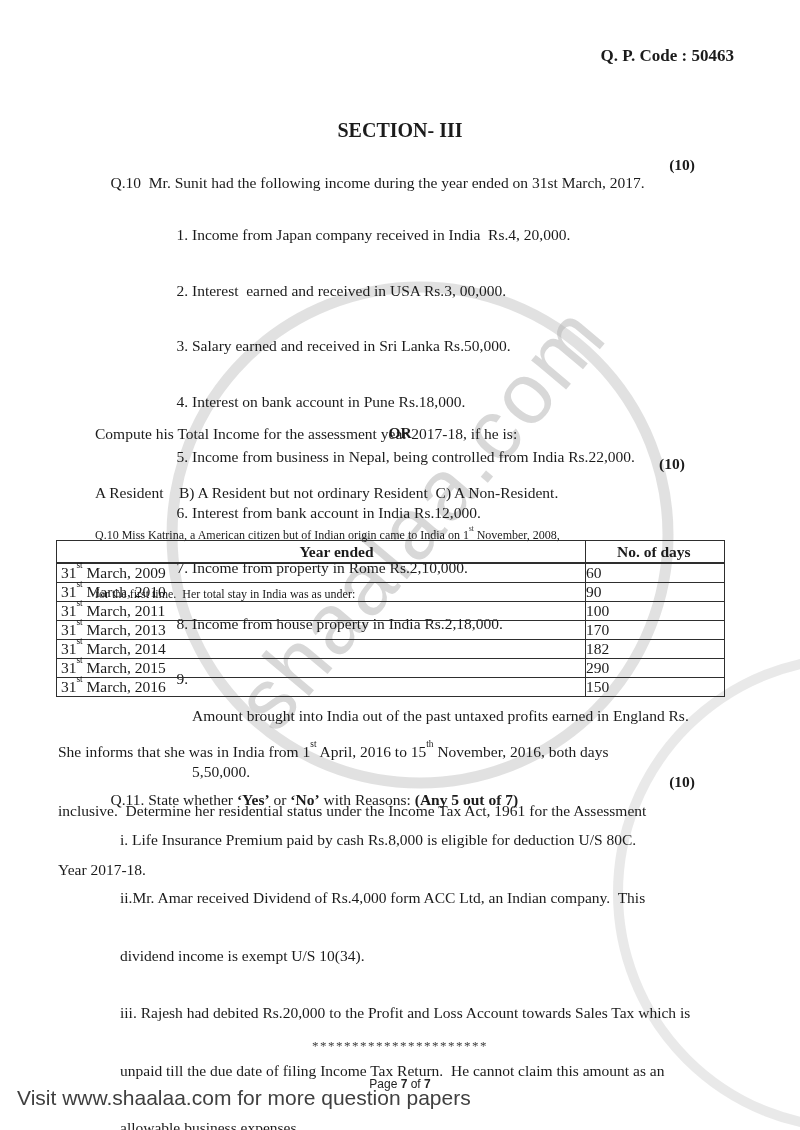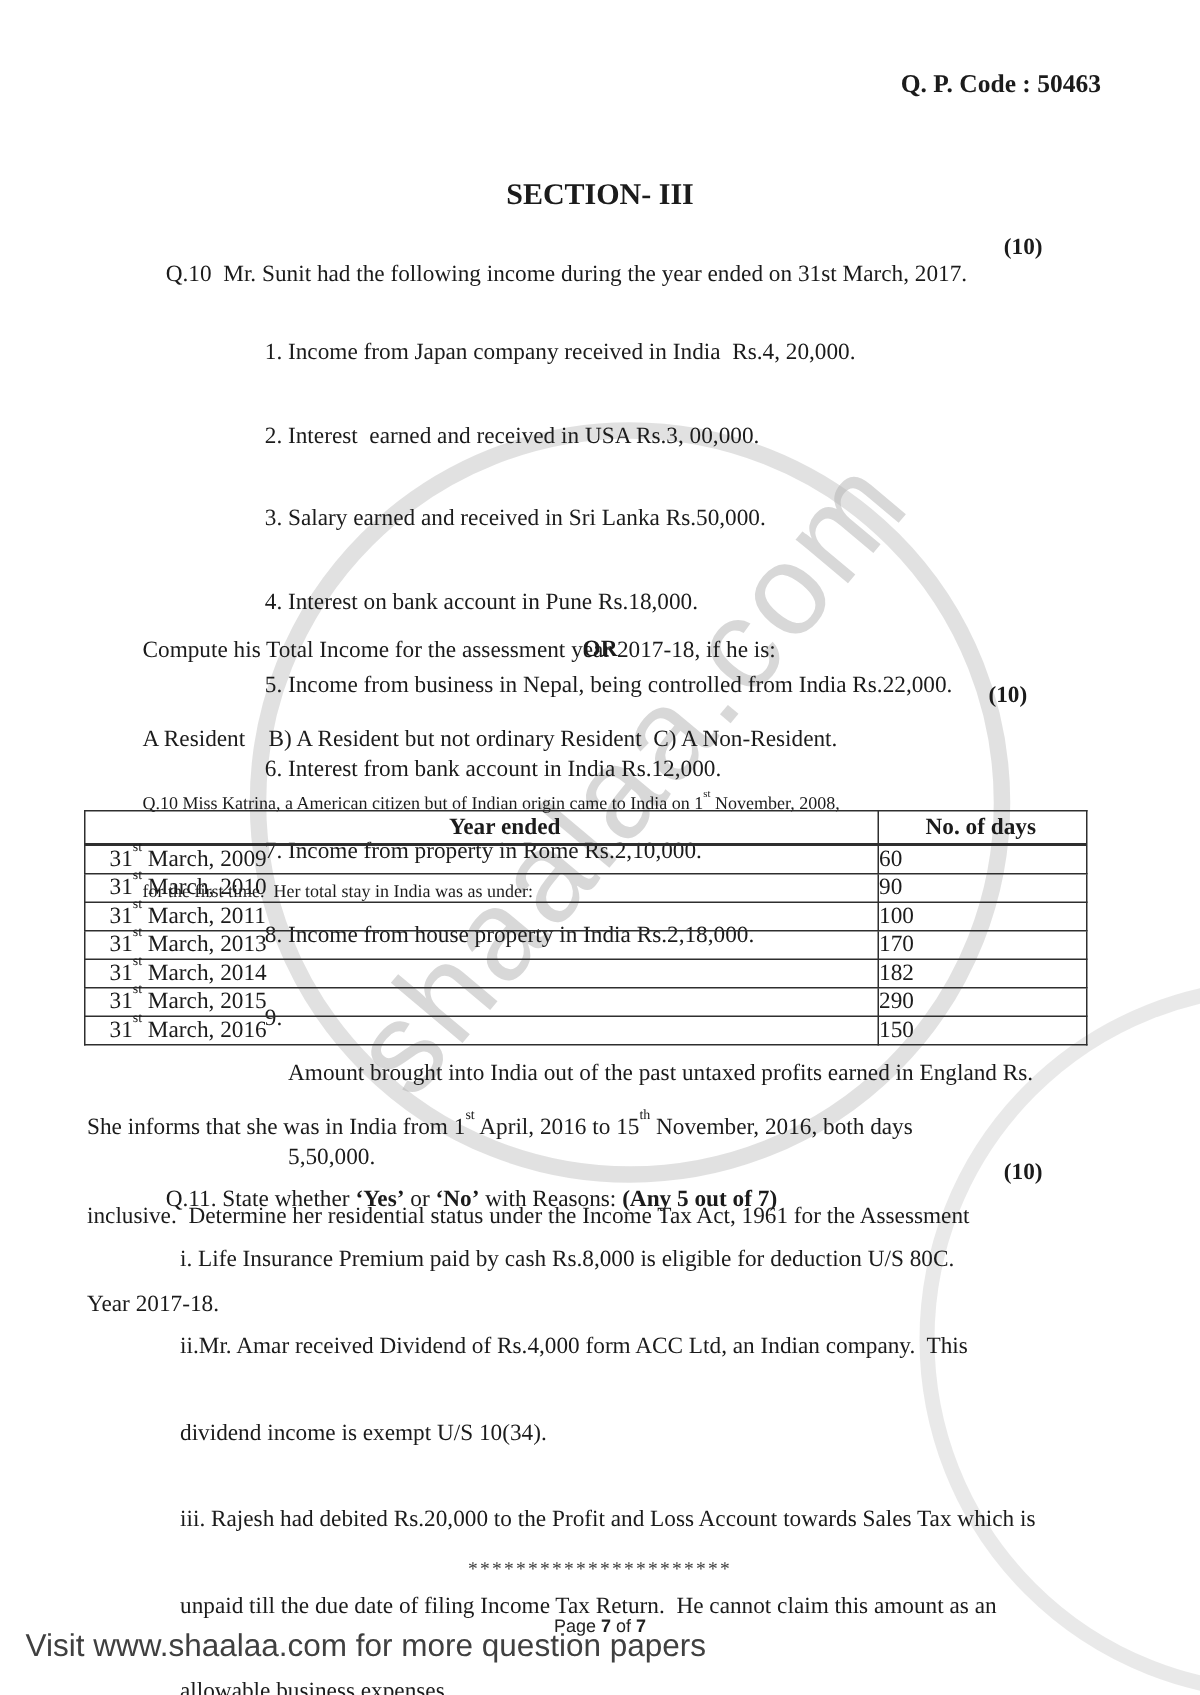--- a/index.html
+++ b/index.html
@@ -38,21 +38,21 @@
   .or-label { top:424px; left:0; width:800px; text-align:center; font-size:15.5px; font-weight:bold; }
   .marks-q10b { top:455px; left:659px; font-size:15.5px; font-weight:bold; }
 
   .katrina { top:487px; left:95px; width:630px; font-size:12px; line-height:19.5px; }
 
   .stay-table { top:540px; left:56px; width:669px; border-collapse:collapse;
     font-size:15.5px; }
   .stay-table th, .stay-table td { border:1px solid #2e2e2e; padding:0; }
   .stay-table th { height:21px; text-align:center; font-weight:bold; border-bottom-width:2px;padding-left:31px; }
   .stay-table td { height:18px; line-height:18px; }
-  .stay-table td.year { padding-left:16px; text-align:left; }
+  .stay-table td.year { padding-left:4px; text-align:left; }
   .stay-table th.days-col, .stay-table td.days { width:107px; text-align:left; }
 
   .she-informs { top:703px; left:58px; width:660px; font-size:15.5px; line-height:19.6px; }
 
   .q11-titlerow { top:773px; left:95px; width:600px; }
   .q11-items { top:792px; left:120px; width:615px; font-size:15.5px; line-height:19.2px; }
 
   .asterisks { top:1038px; left:0; width:800px; text-align:center; font-size:13px;
     letter-spacing:1.5px; color:#3a3a3a; }
 

